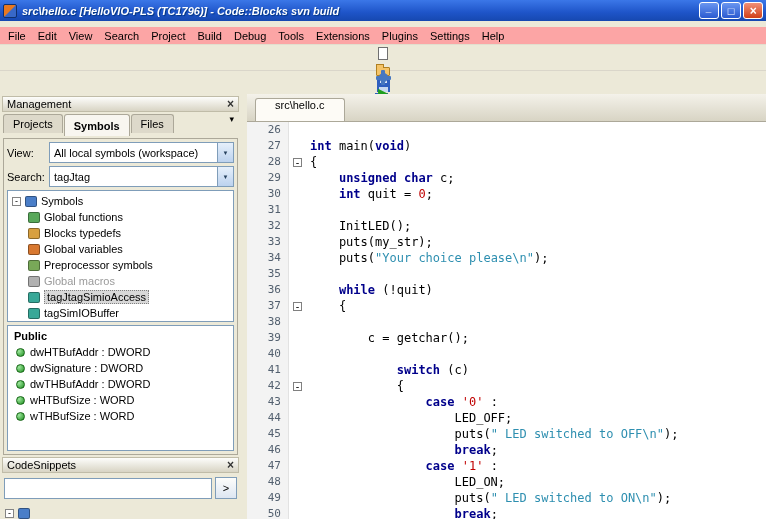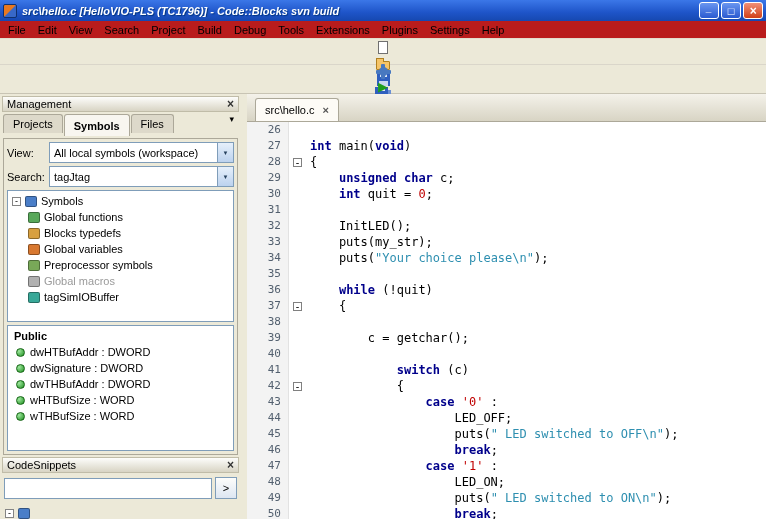--- a/index.html
+++ b/index.html
@@ -11,21 +11,21 @@
   .appicon { width:14px; height:14px; border-radius:2px; background:linear-gradient(135deg,#E87820 48%,#3868C8 52%); border:1px solid #10306E; }
   .titletext { color:#fff; font-weight:bold; font-size:11px; text-shadow:1px 1px 1px #00337F; flex:1; white-space:nowrap; overflow:hidden; }
   .winbtns { display:flex; gap:2px; }
   .wbtn { width:20px; height:17px; border:1px solid #fff; border-radius:3px; display:flex; align-items:center; justify-content:center; color:#fff; font-size:10px; font-weight:bold; background:linear-gradient(#6A96F0,#2A5AD0); }
   .wbtn.close { background:linear-gradient(#F09078,#D04018); }
   .wbtn.min::before { content:"_"; margin-top:-7px; }
   .wbtn.max::before { content:"□"; font-size:11px; }
   .wbtn.close::before { content:"×"; font-size:12px; }
 
   
-  .menubar { height:18px; display:flex; align-items:center; padding-left:2px; background:#b91c1c; border-bottom:1px solid #E2DECE; }
+  .menubar { height:18px; display:flex; align-items:center; padding-left:2px; background:#fca5a5; border-bottom:1px solid #E2DECE;margin-top:6px; }
   .menu-item { padding:1px 6px; }
 
   
   .toolbar { display:flex; align-items:center; padding:0 2px; gap:1px; background:#ECE9D8;flex-direction:column; }
   .toolbar.r1 { height:26px; border-bottom:1px solid #DAD6CA; }
   .toolbar.r2 { height:29px; border-bottom:1px solid #C8C4B4; }
   .grip { width:0; height:16px; border-left:3px dotted #B4B09C; margin:0 4px; }
   .sep { width:1px; height:18px; background:#C8C4B4; margin:0 3px; }
   .tbtn { width:22px; height:22px; display:flex; align-items:center; justify-content:center; border:1px solid transparent; border-radius:2px; position:relative; }
   .tlabel-text { padding:0 4px; white-space:nowrap; }
@@ -109,21 +109,21 @@
   .mrow { display:flex; align-items:center; height:16px; gap:5px; padding-left:6px; white-space:nowrap; }
   .ball { width:9px; height:9px; border-radius:50%; background:radial-gradient(circle at 30% 30%, #9FE89F, #1E8E1E); border:1px solid #156515; flex:none; }
 
   .csrow { display:flex; gap:3px; padding:4px 4px 0 4px; align-items:center; }
   .csrow input { flex:1; }
   .csbtn { width:22px; height:22px; border:1px solid #7F9DB9; background:linear-gradient(#FDFDFB,#DDE6F2); font-size:11px; display:flex; align-items:center; justify-content:center; }
   .cspartial { display:flex; align-items:center; gap:4px; padding-left:5px; margin-top:9px; }
 
   
   .tabstrip { height:28px; background:linear-gradient(#F4F2EA,#D8D4C4); border-bottom:1px solid #ACA899; display:flex; align-items:flex-end; padding-left:8px; flex:none; }
-  .etab { height:23px; background:#FDFBF6; border:1px solid #ACA899; border-bottom:none; border-radius:3px 3px 0 0; display:flex; align-items:center; gap:8px; padding:0 9px; }
+  .etab { height:23px; background:#FDFBF6; border:1px solid #ACA899; border-bottom:none; border-radius:3px 3px 0 0; display:flex; align-items:center; gap:8px; padding:0 19px;flex-direction:column; }
   .etab .eclose::before { content:"×"; color:#555; font-size:11px; font-weight:bold; }
   .editor { flex:1; background:#fff; overflow:hidden; font-family:"DejaVu Sans Mono", monospace; font-size:12px; }
   .code-line { display:flex; height:16px; line-height:16px; white-space:pre; }
   .ln { width:42px; flex:none; text-align:right; padding-right:7px; background:#F3F3F3; color:#53606F; font-size:11px; border-right:1px solid #E2E2E2; }
   .fm { width:17px; flex:none; display:flex; align-items:center; justify-content:center; }
   .foldbox { width:9px; height:9px; border:1px solid #808080; background:#fff; display:flex; align-items:center; justify-content:center; }
   .foldbox::before { content:"-"; font-size:10px; line-height:7px; }
   .codetext { padding-left:4px; white-space:pre; }
   .tk-kw { color:#00008B; font-weight:bold; }
   .tk-str { color:#2E8FB0; }
@@ -296,20 +296,24 @@
             <span class="ticon" style="background: rgb(216, 120, 48);"></span>
             <span class="tlabel">Global variables</span>
           </div>
           <div class="trow child">
             <span class="ticon" style="background: rgb(120, 168, 88);"></span>
             <span class="tlabel">Preprocessor symbols</span>
           </div>
           <div class="trow child dim">
             <span class="ticon" style="background: rgb(176, 176, 176);"></span>
             <span class="tlabel">Global macros</span>
+          </div>
+          <div class="trow child">
+            <span class="ticon" style="background: rgb(56, 168, 152);"></span>
+            <span class="tlabel sel">tagJtagSimioAccess</span>
           </div>
           <div class="trow child">
             <span class="ticon" style="background: rgb(56, 168, 152);"></span>
             <span class="tlabel">tagSimIOBuffer</span>
           </div>
         </div>
       <div class="whitebox membox" id="membox">
         <div class="memhdr">Public</div>
       <div class="mrow">
             <span class="ball"></span>

